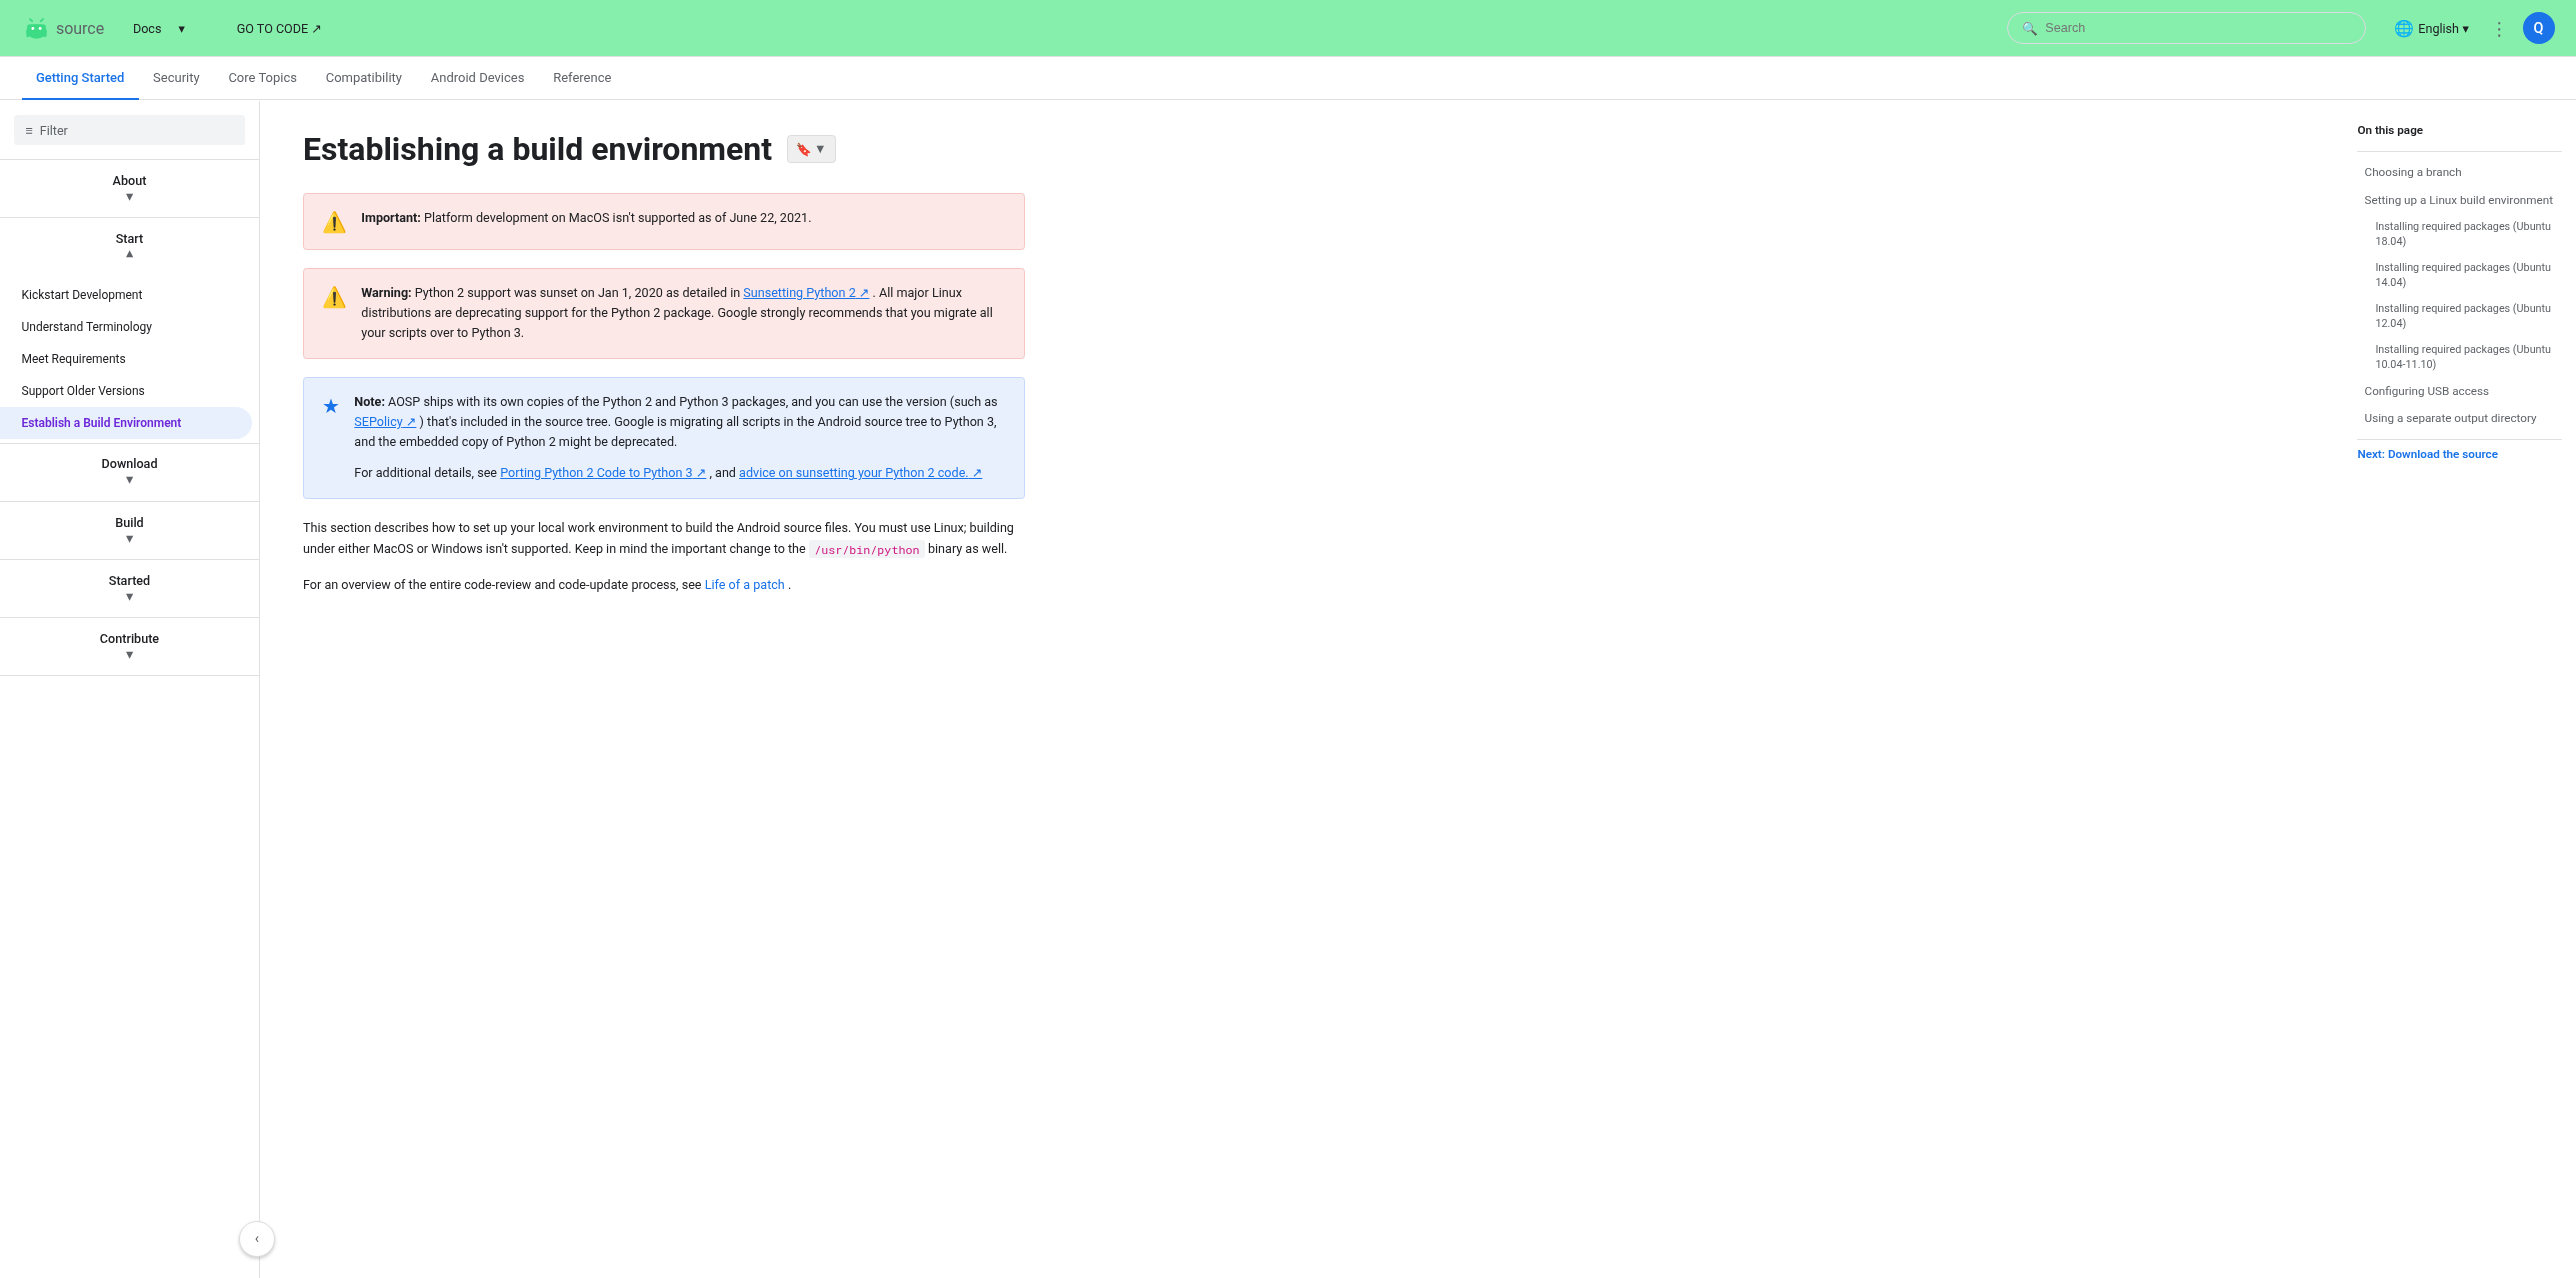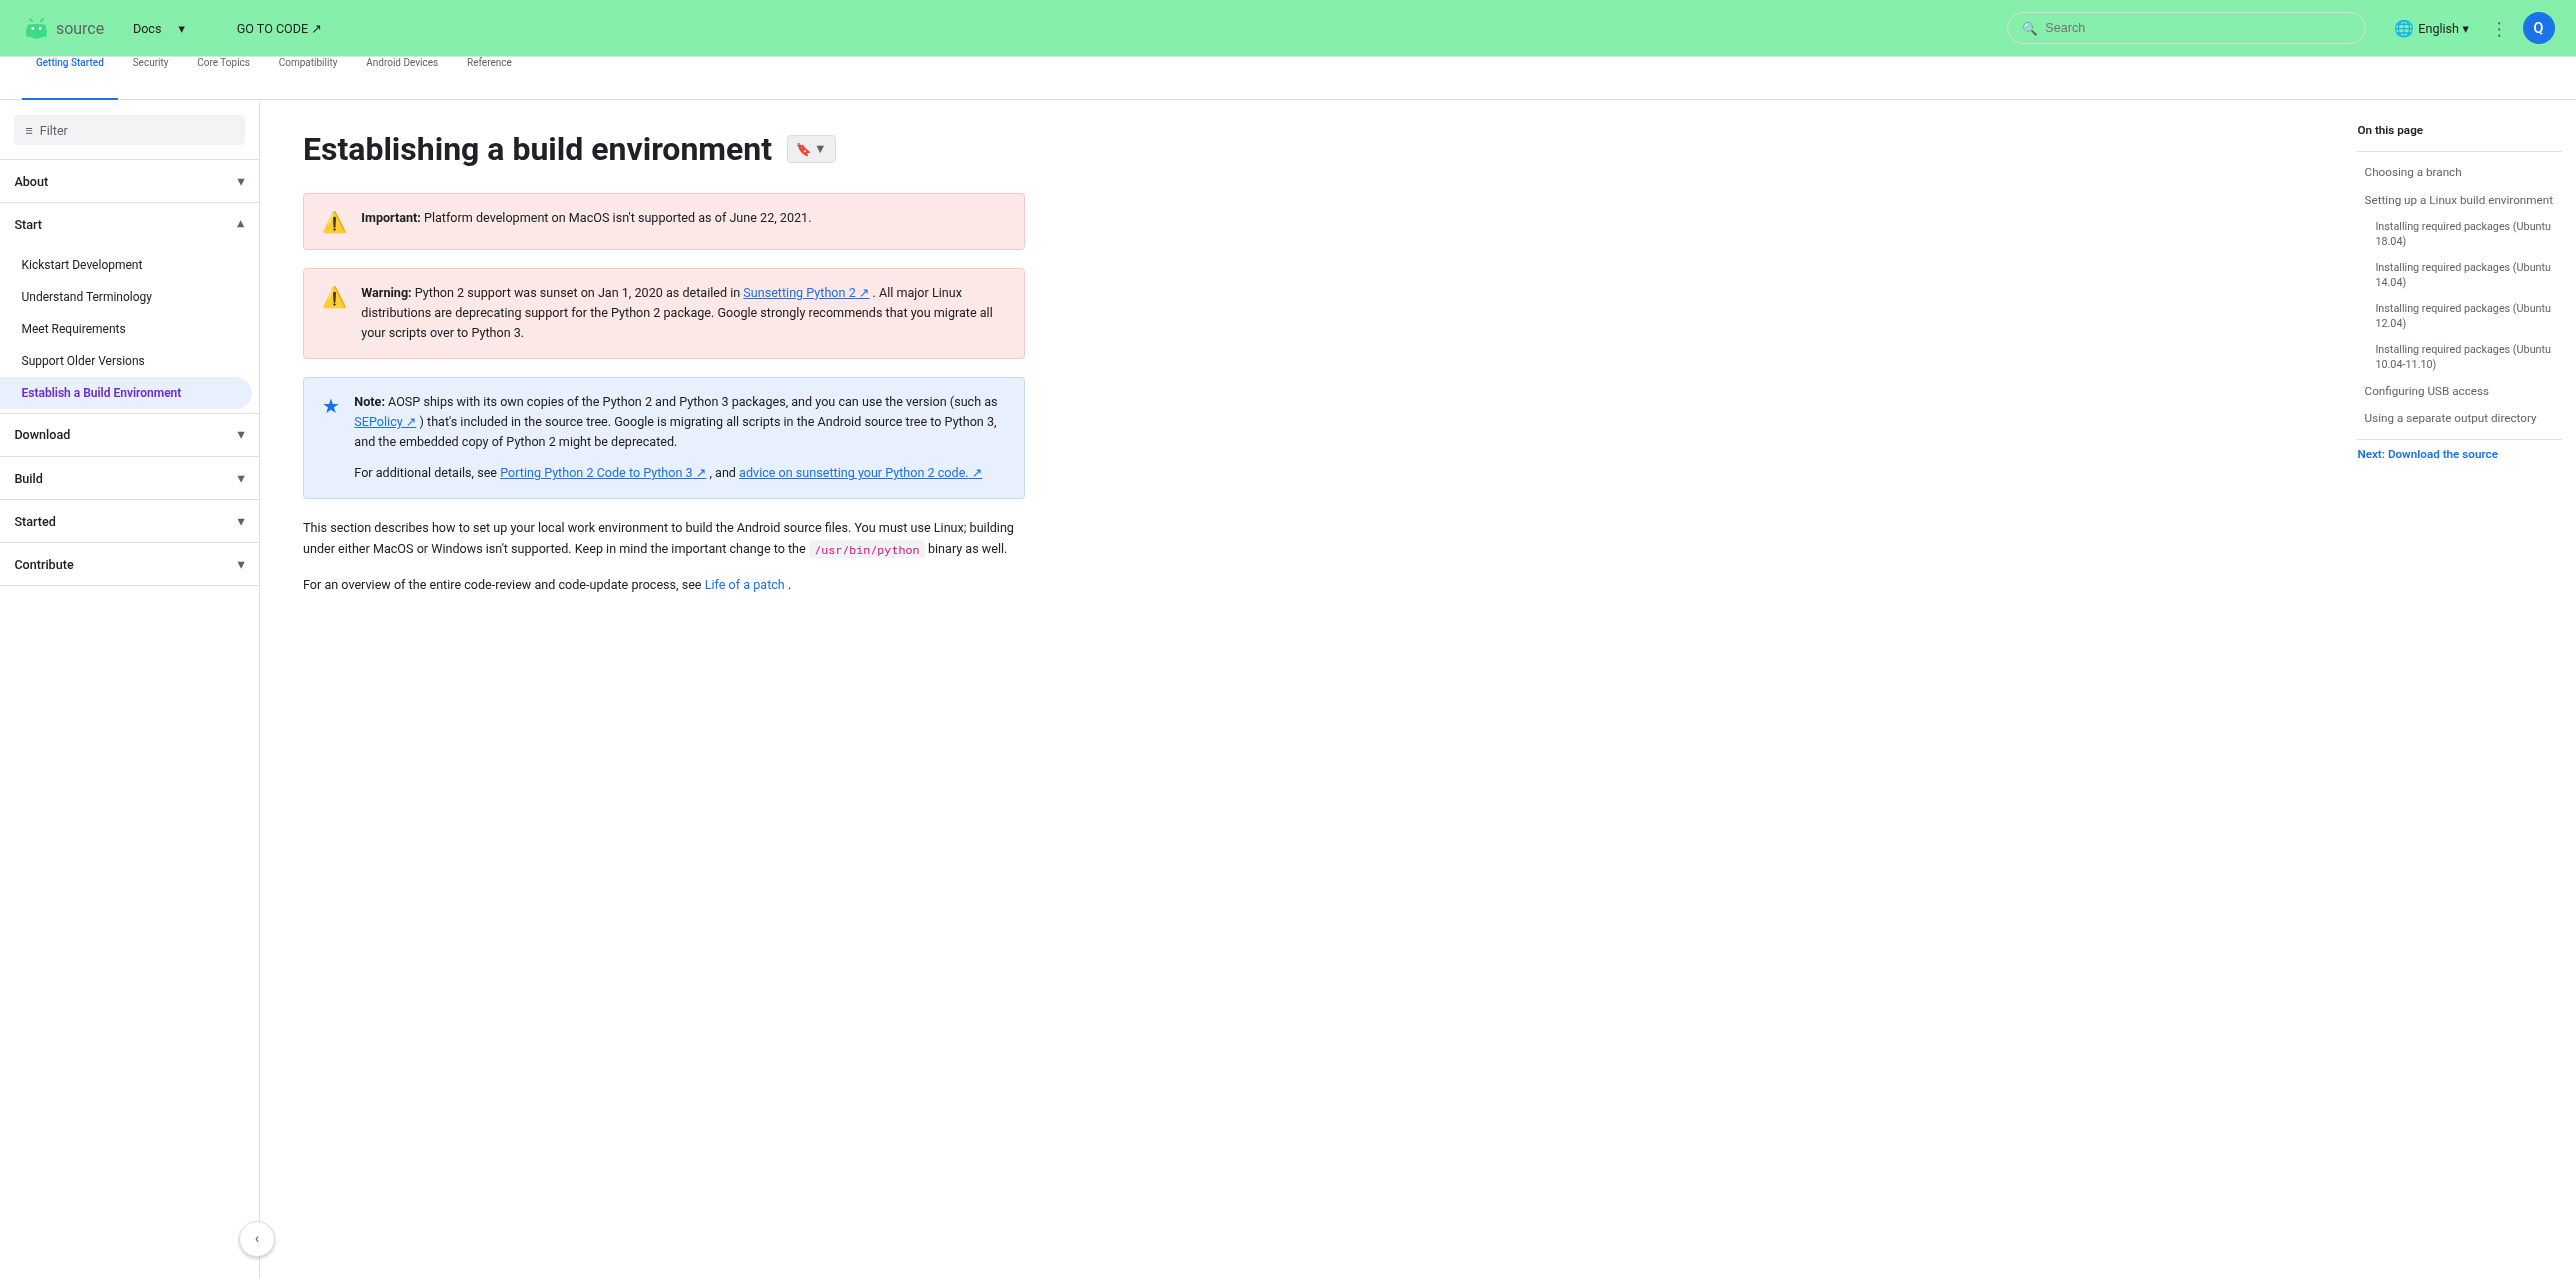--- a/index.html
+++ b/index.html
@@ -126,22 +126,22 @@
       left: 0;
       right: 0;
       background: #fff;
       z-index: 99;
       height: 43px;
     }
     .nav-tab {
       padding: 0 14.4px;
       height: 43px;
       display: flex;
-      align-items: flex-start;
-      font-size: 10px;
+      align-items: center;
+      font-size: 13px;
       cursor: pointer;
       color: #5f6368;
       border-bottom: 2.7px solid transparent;
       margin-bottom: -0.9px;
     }
     .nav-tab.active {
       color: #1a73e8;
       border-bottom: 2.7px solid #1a73e8;
       font-weight: 500;
     }
@@ -183,20 +183,21 @@
     }
     .sidebar-section-header {
       display: flex;
       align-items: center;
       justify-content: space-between;
       padding: 12.6px 14.4px;
       cursor: pointer;
       font-size: 12.6px;
       font-weight: 500;
       color: #202124;
+      flex-direction: column;
     }
     .sidebar-items {
       padding: 3.6px 0;
     }
     .sidebar-item {
       padding: 9px 14.4px 9px 21.5px;
       font-size: 12px;
       cursor: pointer;
       color: #202124;
     }

